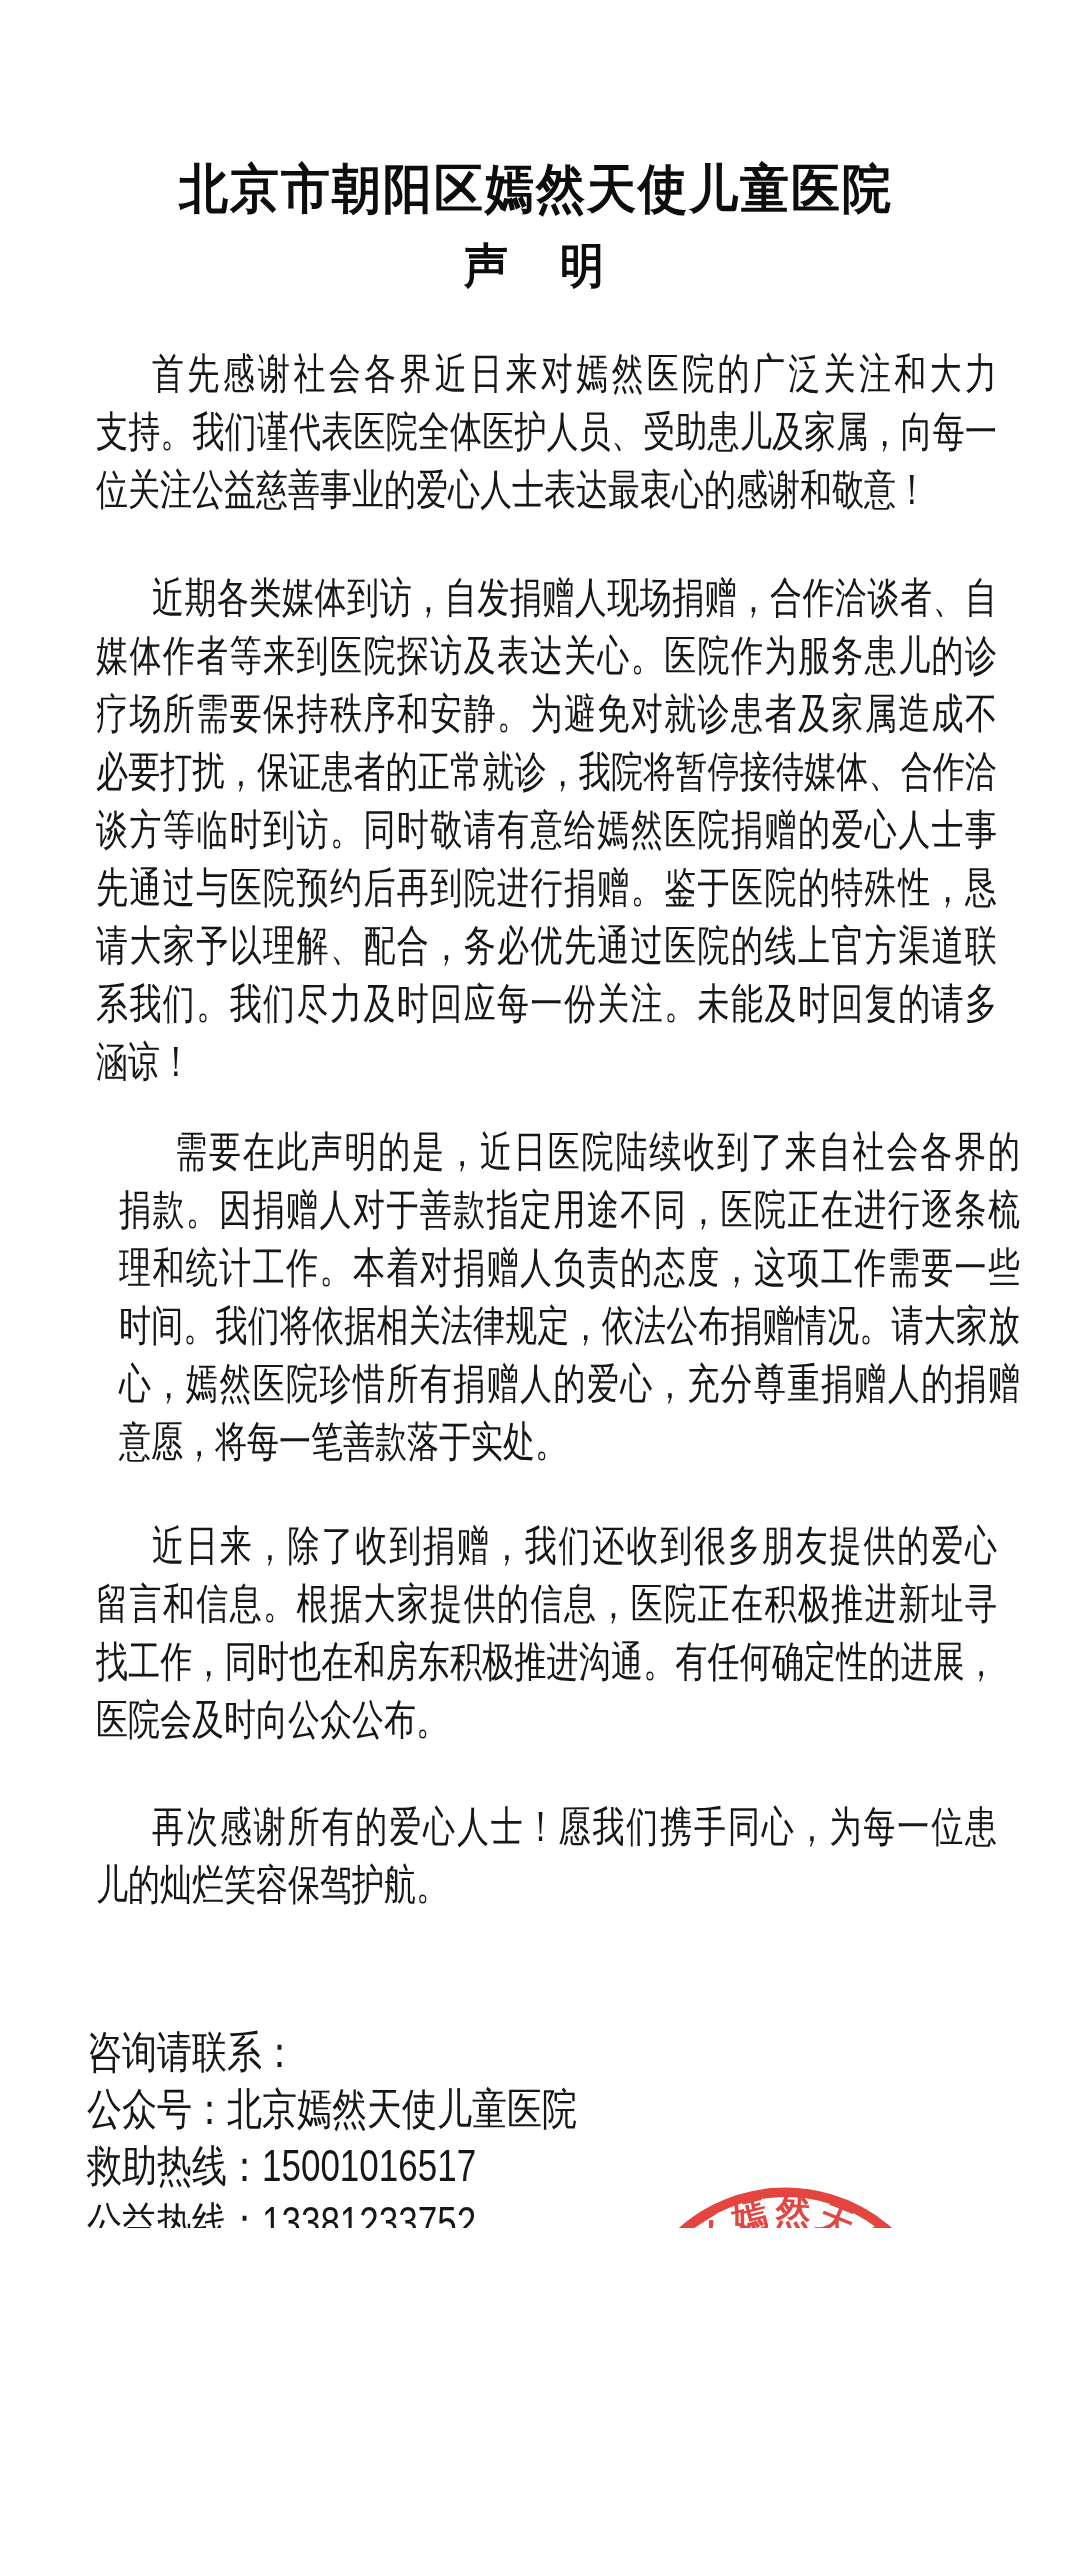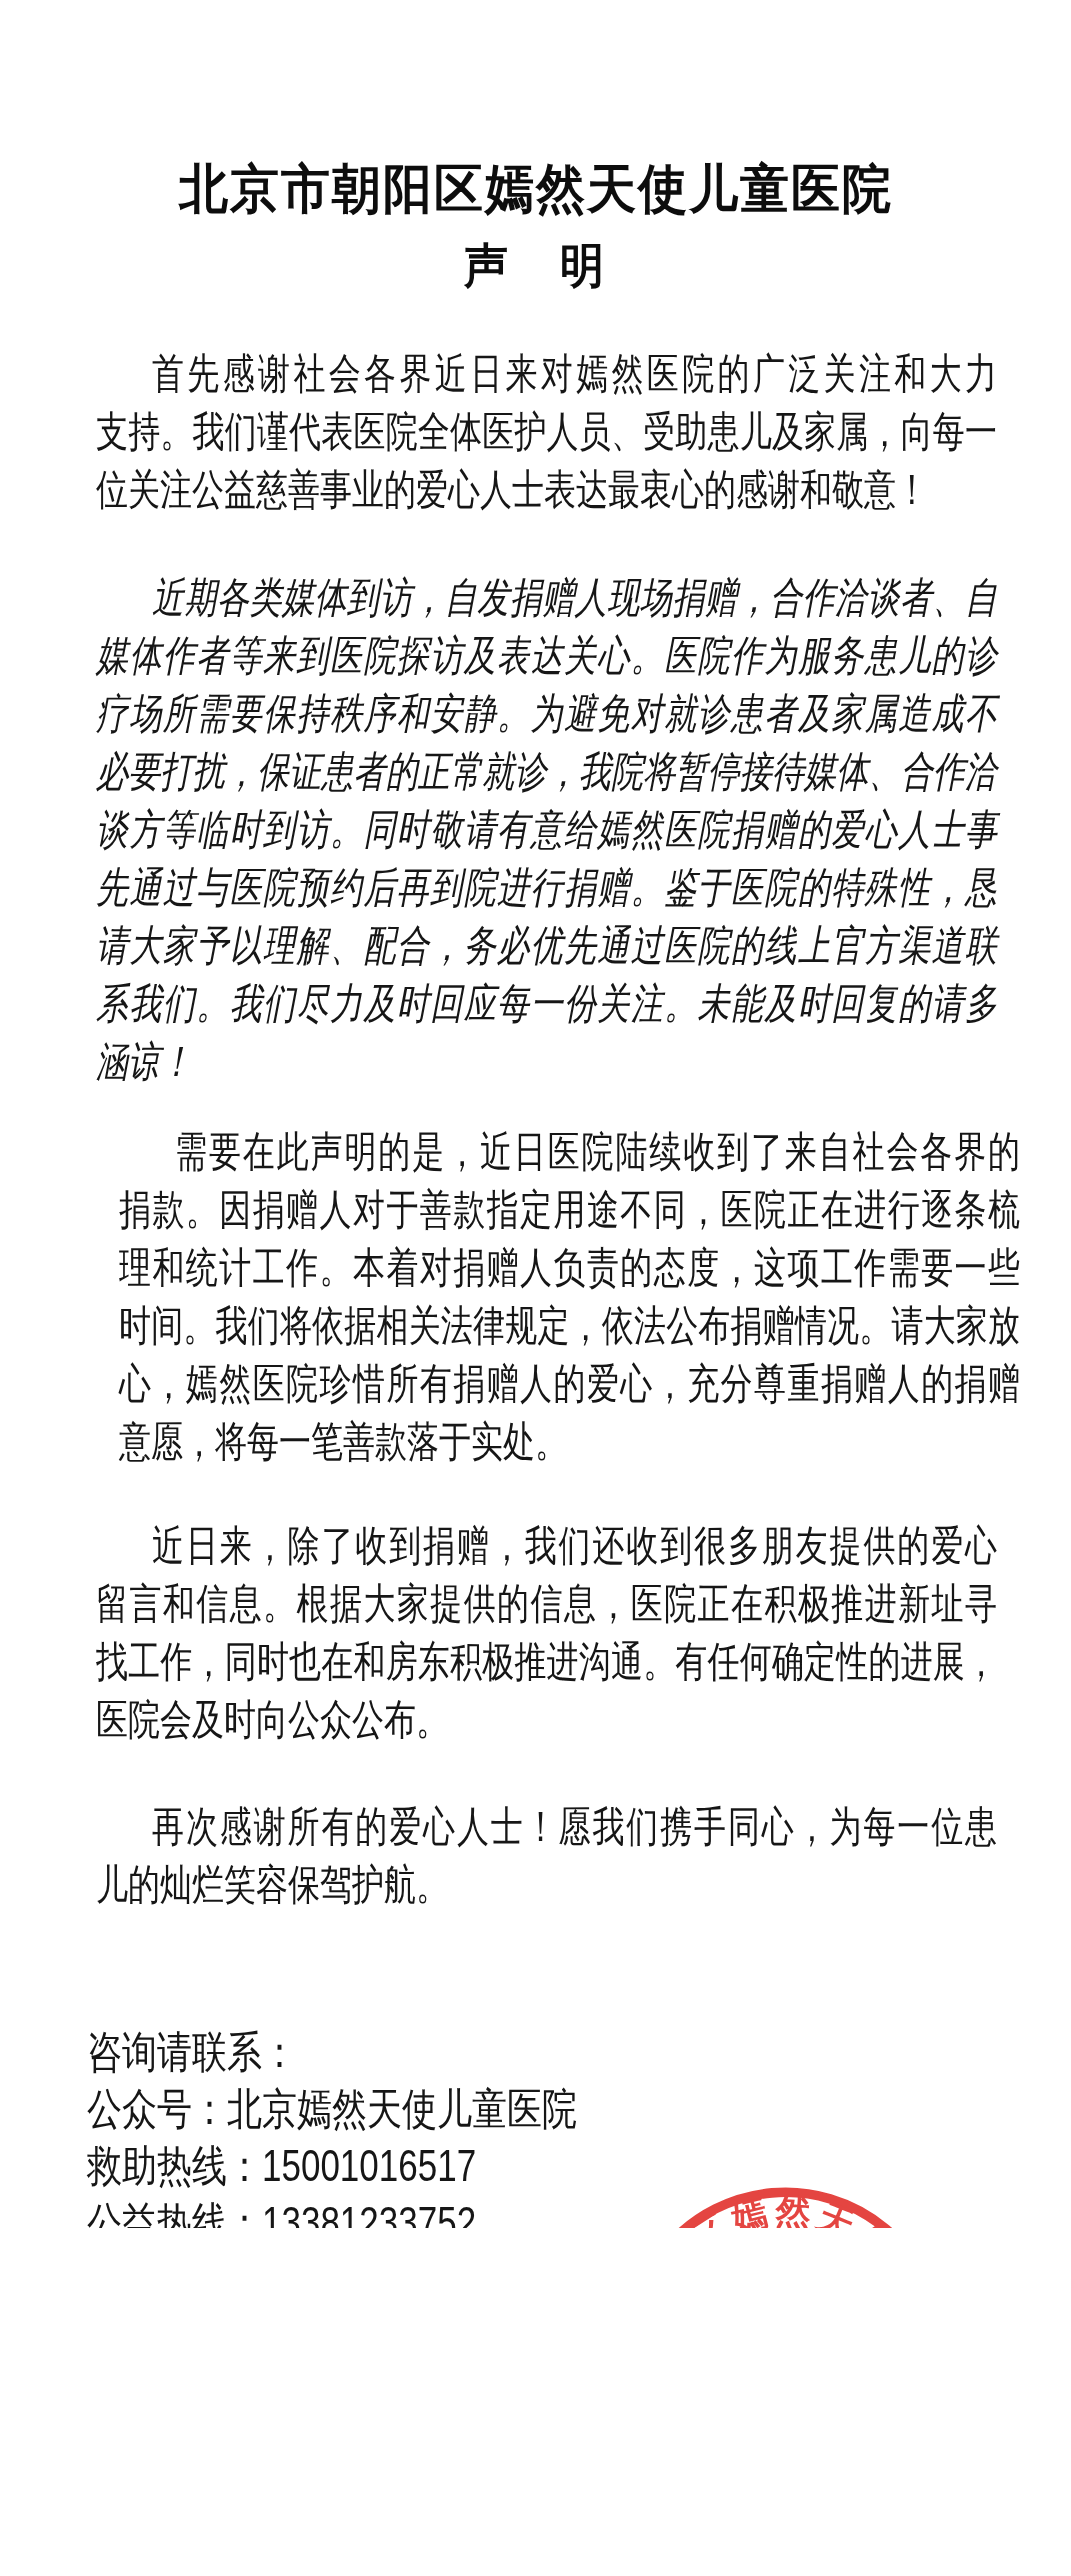--- a/index.html
+++ b/index.html
@@ -34,21 +34,21 @@
     white-space:nowrap;
     text-align:justify;
     text-align-last:justify;
     transform:scaleY(1.32);
     transform-origin:0 50%;
     color:#161616;
   }
   .bline.first{padding-left:56px;}
   .bline.end{text-align-last:left;}
   .p1{top:344px;}
-  .p2{top:568px;font-style:italic;}
+  .p2{top:568px;}
   .p3{top:1122px;margin-left:23px;}
   .p4{top:1516px;}
   .p5{top:1797px;}
   .slogan{
     position:absolute;top:1907px;left:87px;width:901px;height:58px;
     line-height:58px;font-size:40px;color:#161616;
     padding-left:60px;white-space:nowrap;
   }
   .contact{position:absolute;top:2023px;left:87px;width:901px;}
   .cline{

